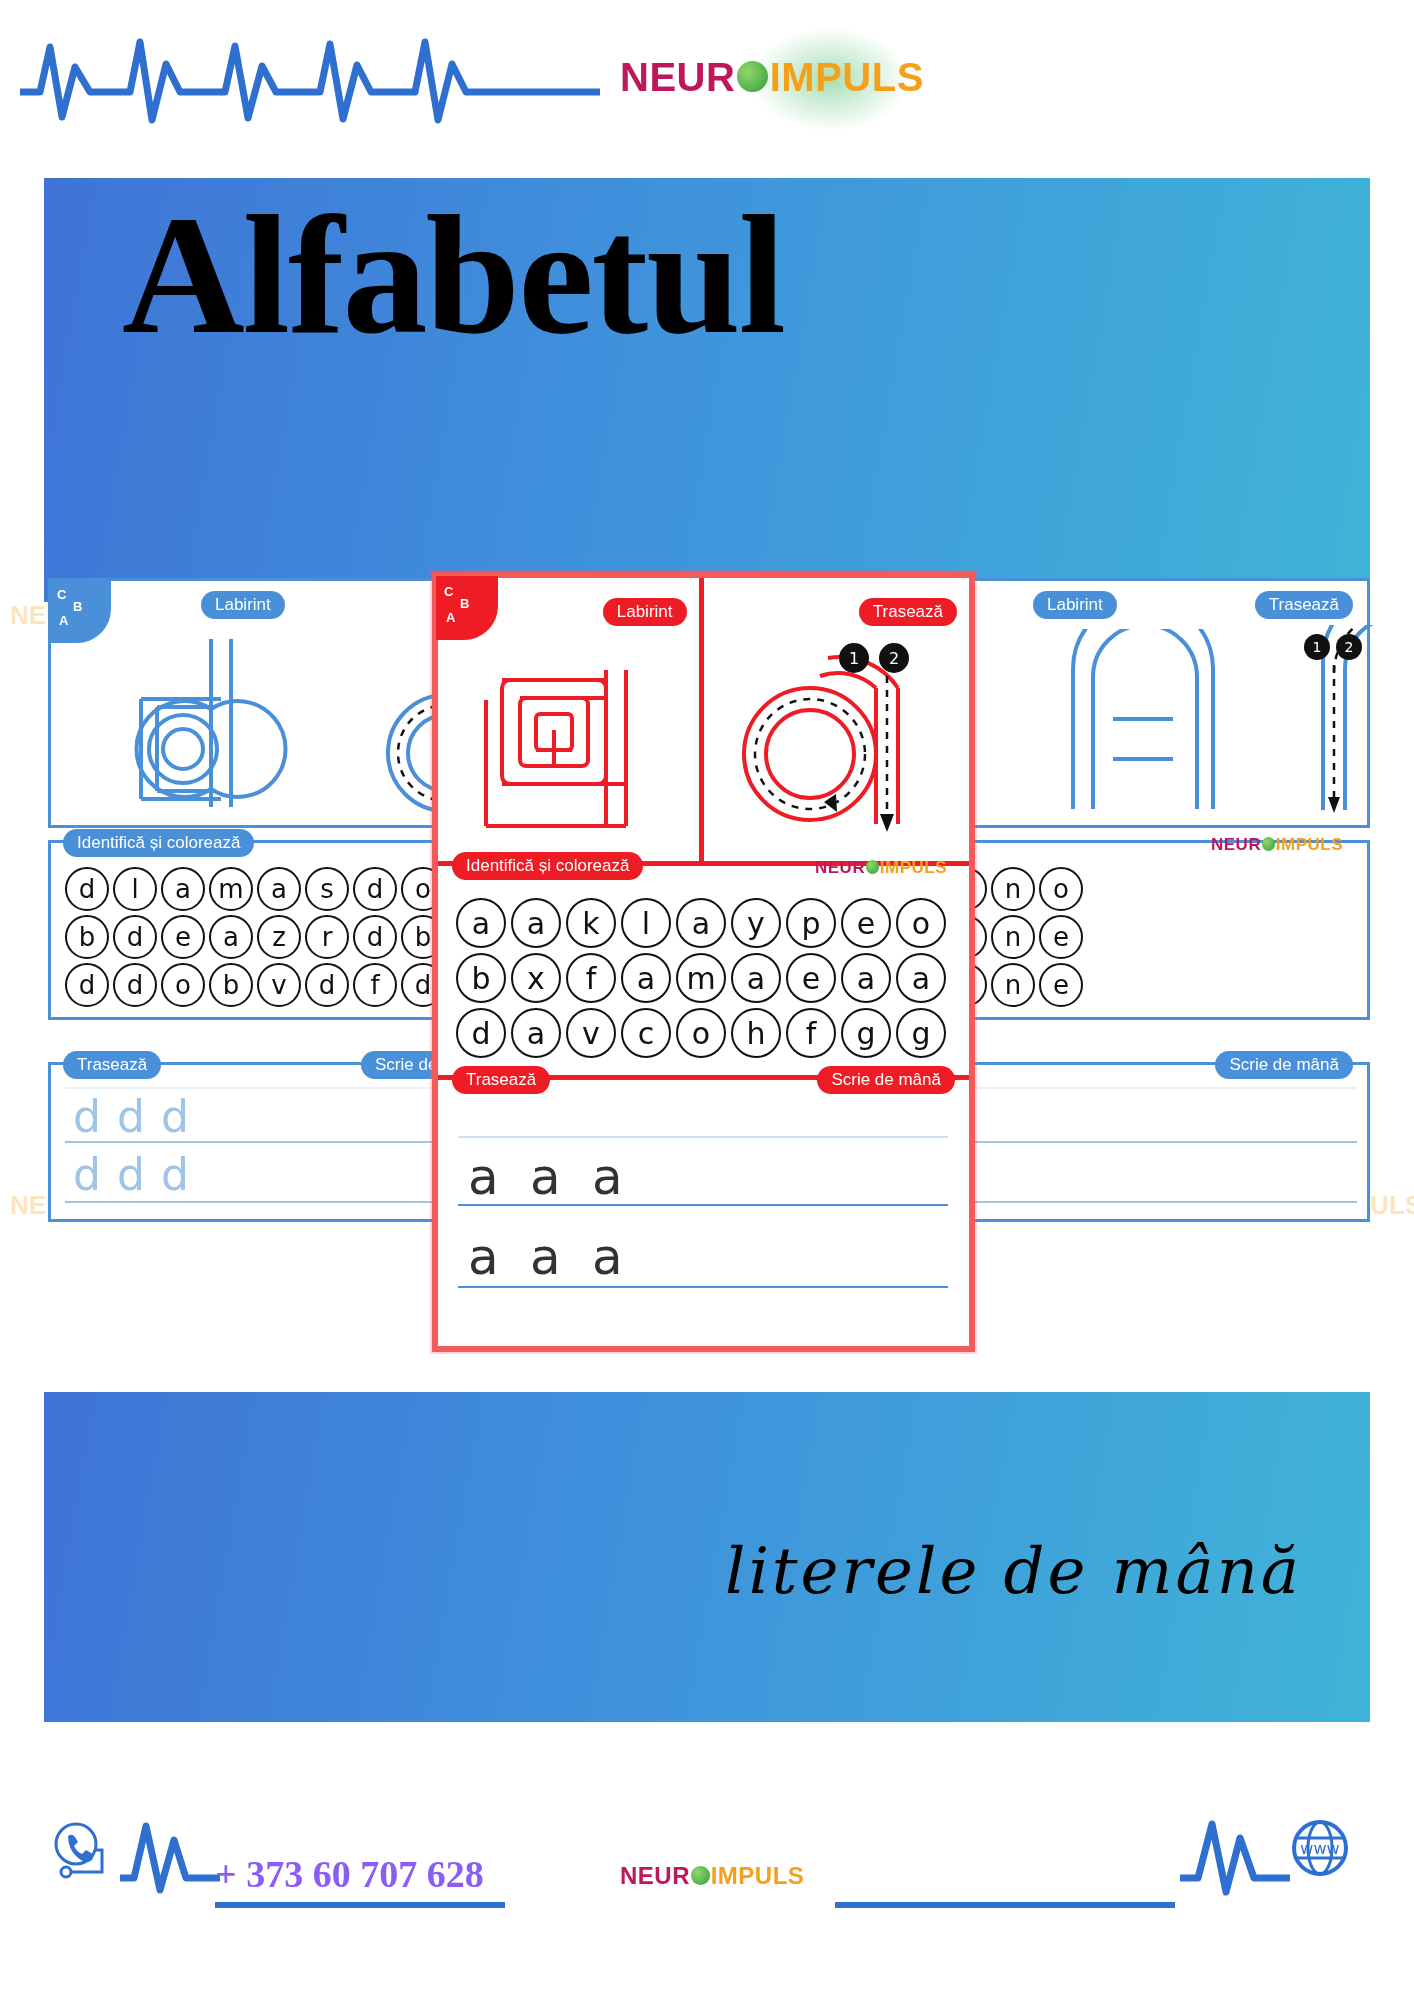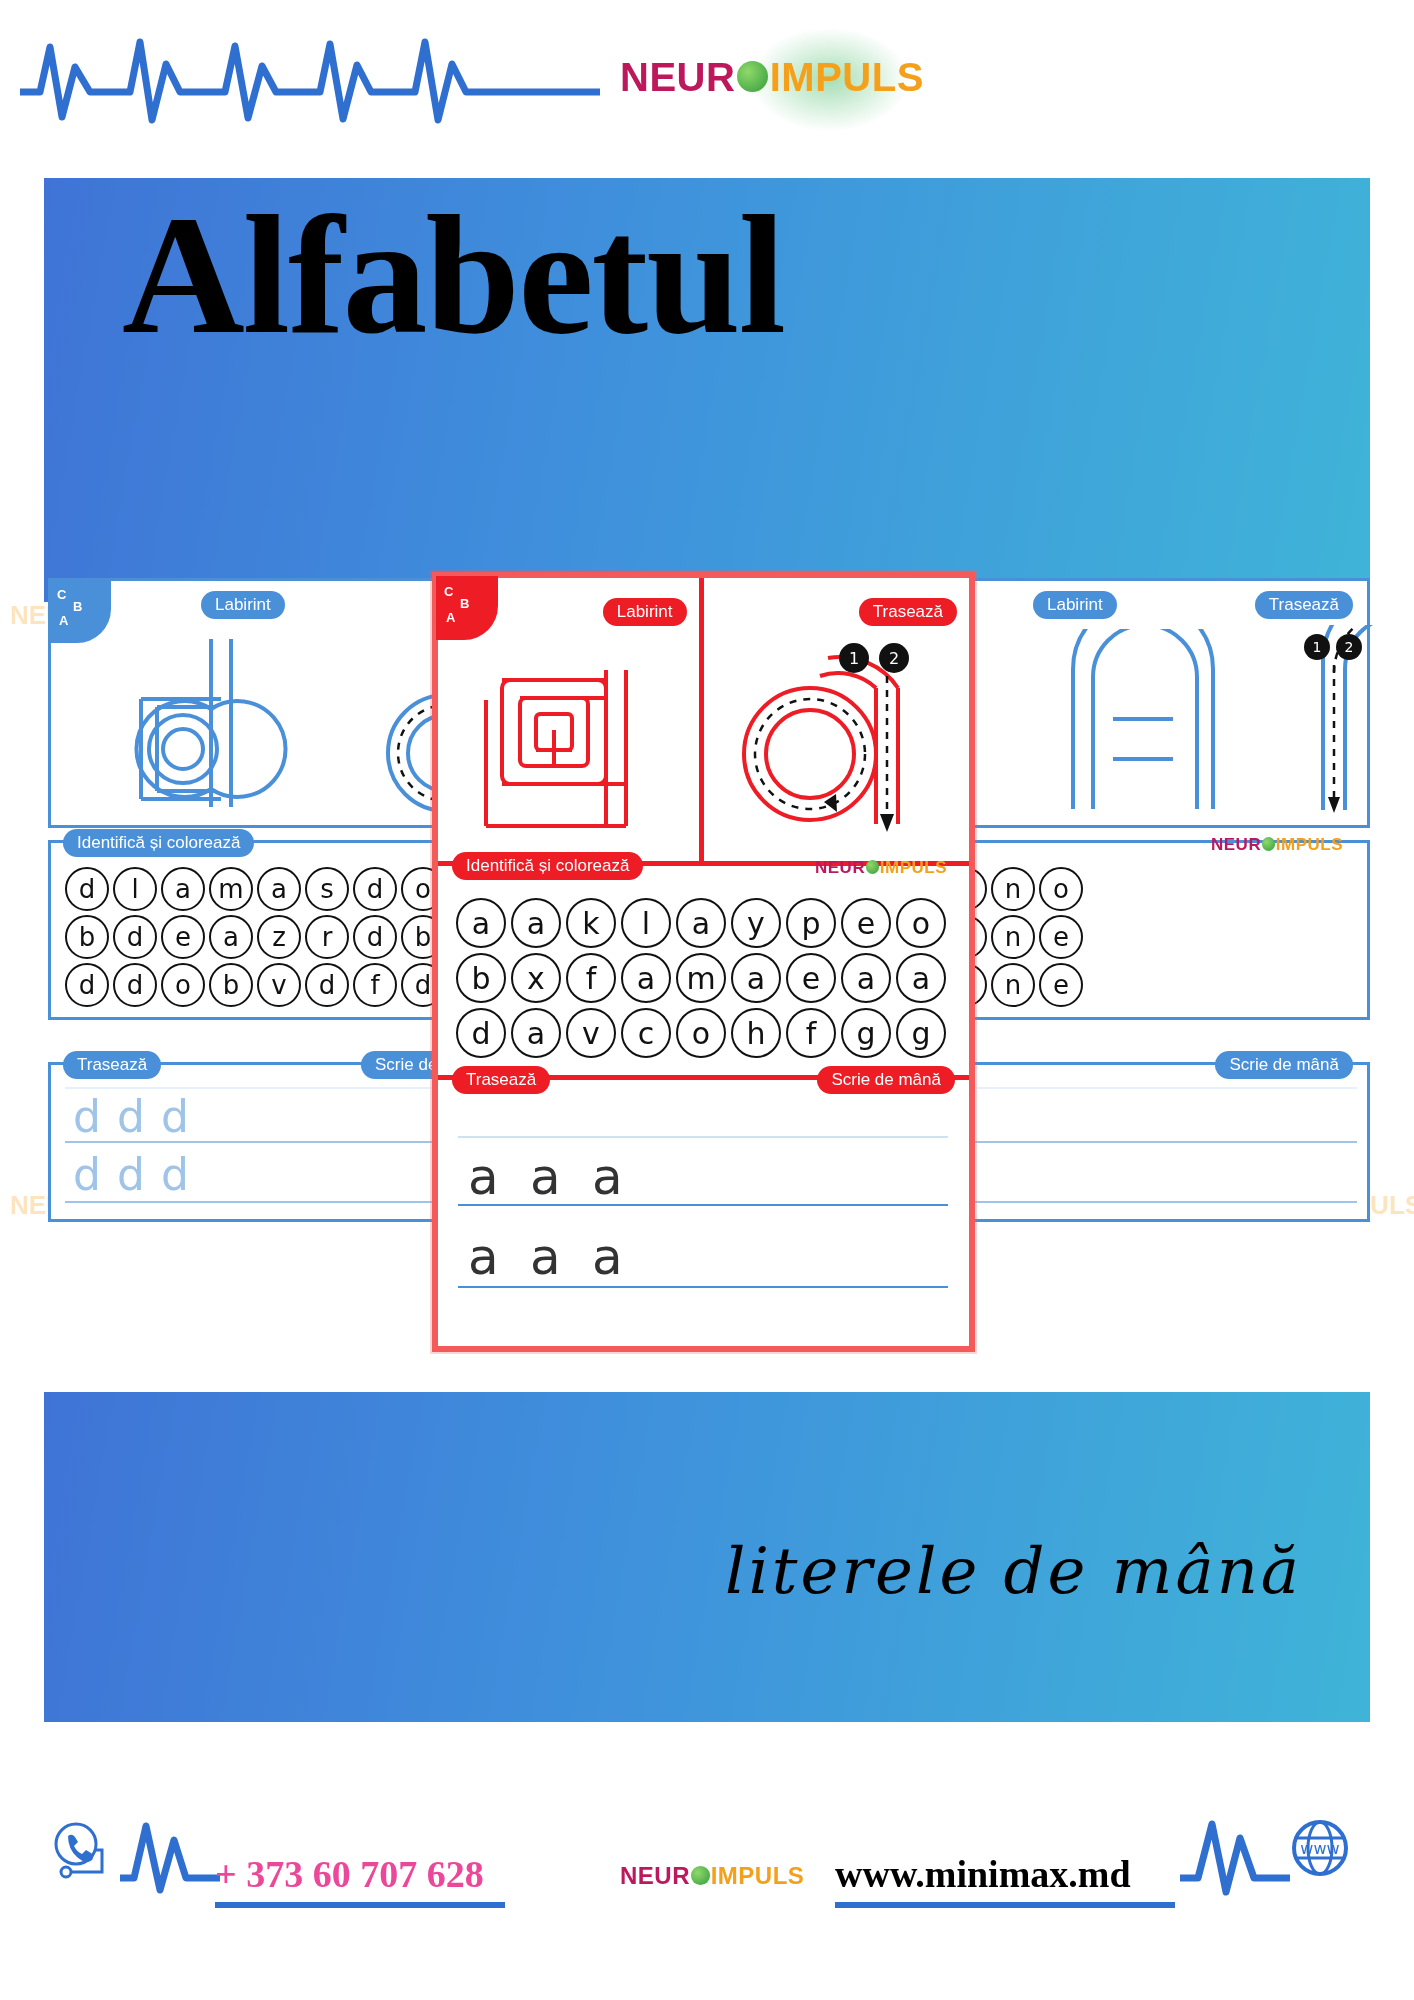--- a/index.html
+++ b/index.html
@@ -111,21 +111,21 @@
   .bb-script {
     position:absolute; right: 68px; top: 142px;
     font-family: "DejaVu Serif", serif; font-style: italic; font-size: 64px; color:#000;
     letter-spacing: 3px;
   }
 
   
   .footer { position:absolute; left:0; top: 1770px; width: 1414px; height: 230px; }
   .phone {
     position:absolute; left: 215px; top: 82px;
-    font-family: "Liberation Serif", serif; font-weight: 700; font-size: 38px; color:#ec4899;
+    font-family: "Liberation Serif", serif; font-weight: 700; font-size: 38px; color:#8b5cf6;
   }
   .website {
     position:absolute; left: 835px; top: 82px;
     font-family: "Liberation Serif", serif; font-weight: 700; font-size: 38px; color:#000;
   }
   .footer-brand { position:absolute; left: 620px; top: 92px; }
 </style>
 </head>
 <body>
 
@@ -435,21 +435,20 @@
   </svg>
   <div class="phone">+ 373 60 707 628</div>
   <div style="position:absolute; left:215px; top:132px; width:290px; height:6px; background:#2f6fd0;"></div>
 
   <div class="footer-brand brand">
     <div class="brand-text" style="font-size:24px;">
       <span class="brand-neuro">NEUR</span><span class="brand-dot"></span><span class="brand-impuls">IMPULS</span>
     </div>
   </div>
 
-  <div class="website">www.minimax.md</div>
   <div style="position:absolute; left:835px; top:132px; width:340px; height:6px; background:#2f6fd0;"></div>
   <svg style="position:absolute; left:1180px; top:46px;" width="110" height="80" viewBox="0 0 110 80">
     <polyline points="0,62 18,62 32,8 46,76 60,22 74,62 110,62" fill="none" stroke="#2f6fd0" stroke-width="7" stroke-linejoin="round"></polyline>
   </svg>
   <svg style="position:absolute; left:1280px; top:40px;" width="80" height="80" viewBox="0 0 80 80">
     <circle cx="40" cy="38" r="26" fill="none" stroke="#2f6fd0" stroke-width="4"></circle>
     <ellipse cx="40" cy="38" rx="12" ry="26" fill="none" stroke="#2f6fd0" stroke-width="3"></ellipse>
     <path d="M16 28 H64 M16 48 H64" stroke="#2f6fd0" stroke-width="3" fill="none"></path>
     <text x="40" y="44" font-size="16" fill="#2f6fd0" text-anchor="middle" font-family="DejaVu Sans">www</text>
   </svg>

